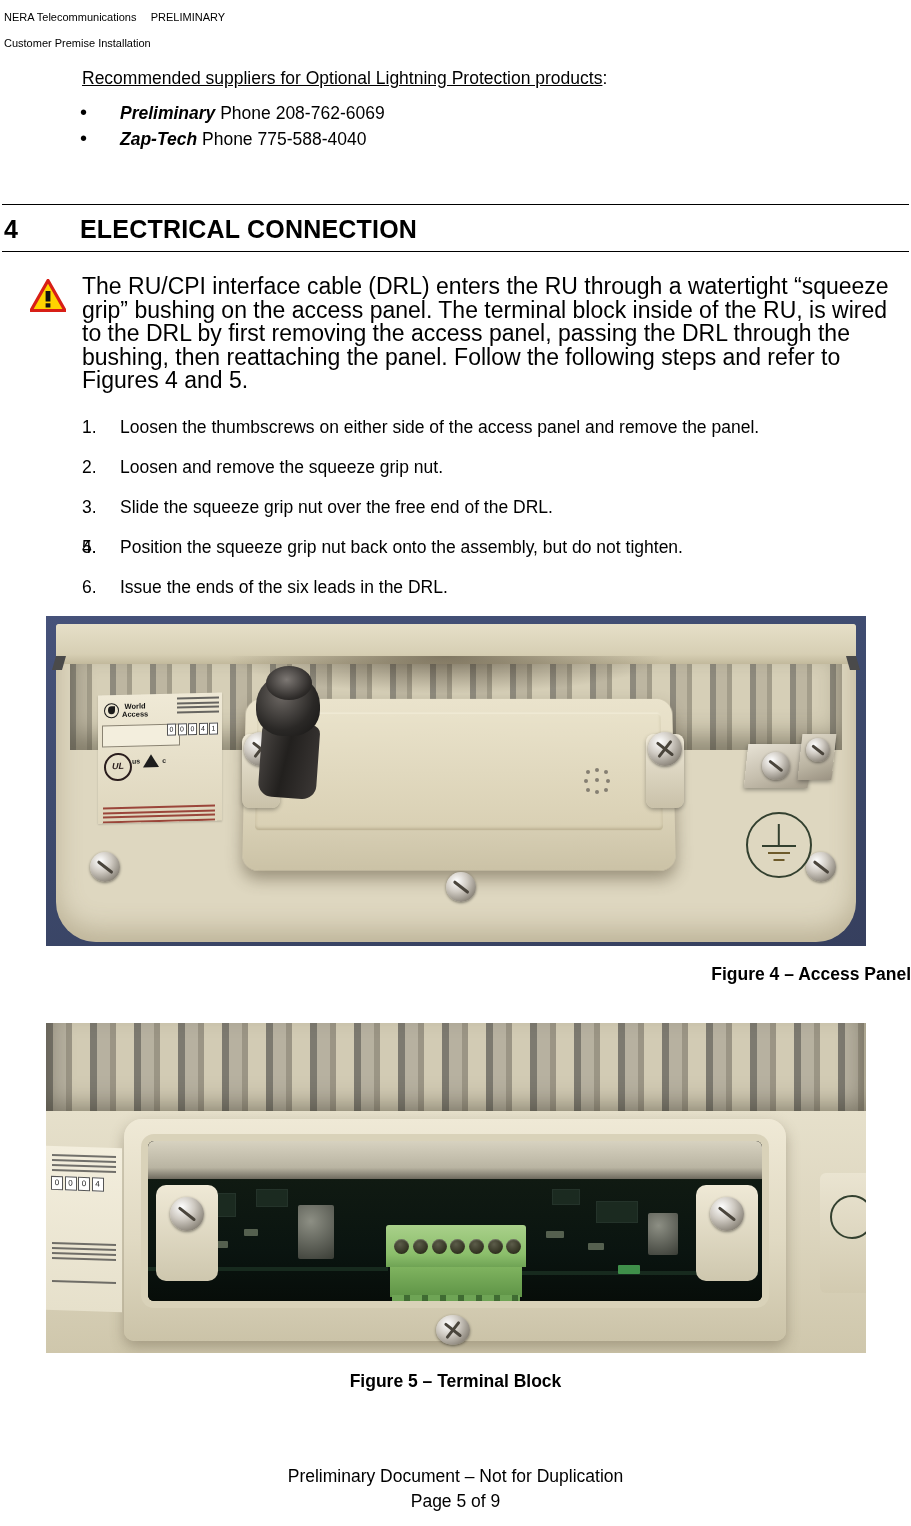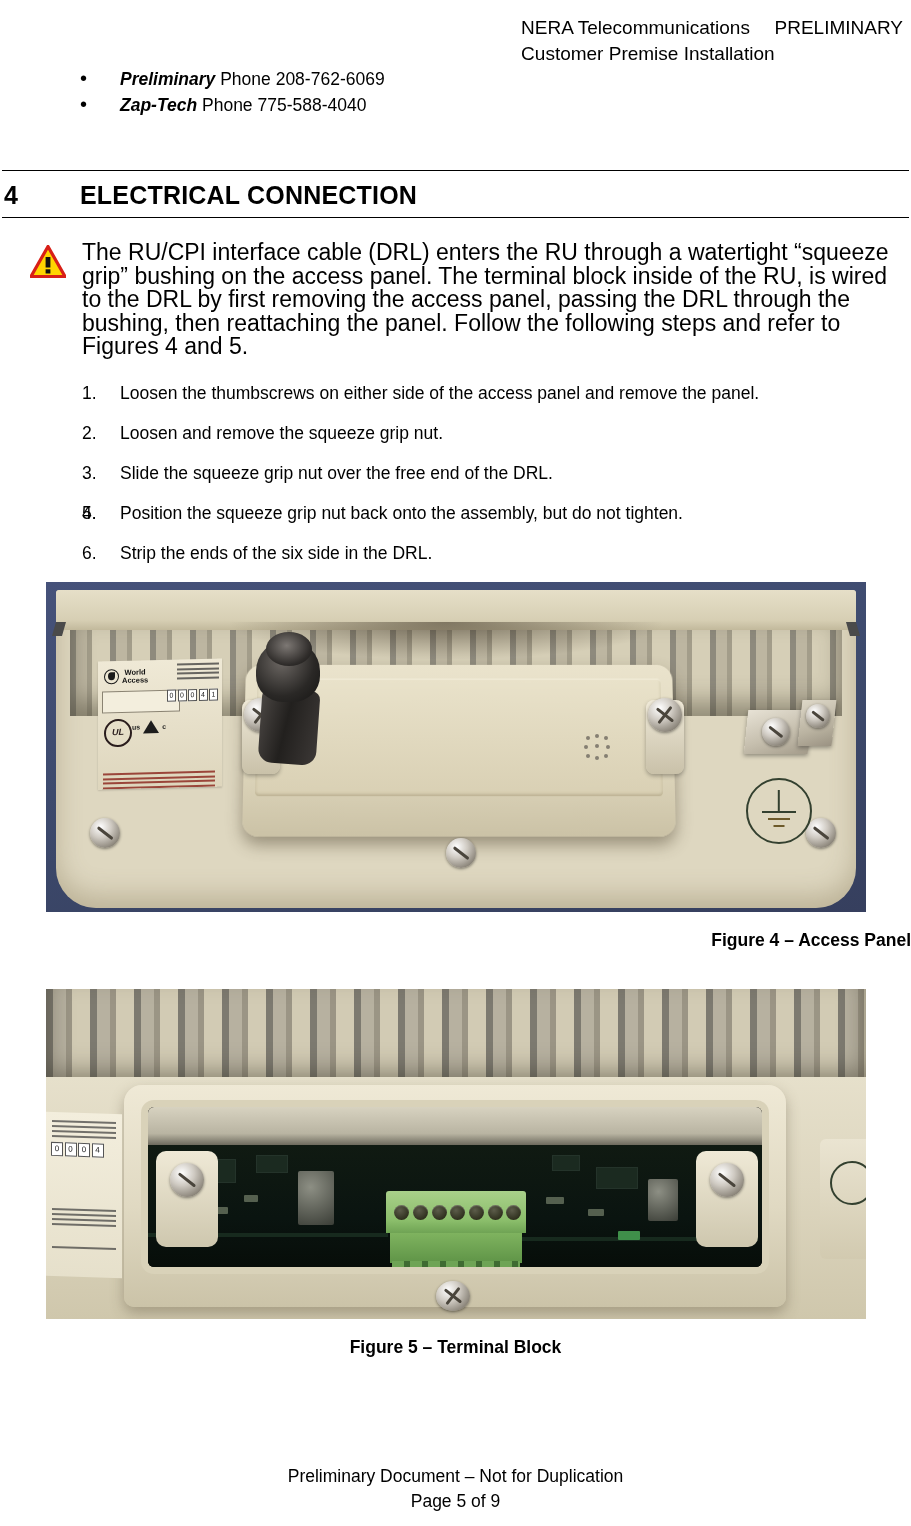--- a/index.html
+++ b/index.html
@@ -24,25 +24,25 @@
   
   .header {
     position: absolute;
     top: 0px;
     left: 0px;
     width: 911px;
     height: 52px;
   }
   .header-row {
     display: flex;
-    justify-content: flex-end;
+    justify-content: flex-start;
     align-items: baseline;
-    font-size: 19px;
+    font-size: 11px;
     line-height: 26px;
-    padding: 15px 8px 0 4px;
+    padding: 4px 8px 0 4px;
   }
   .header-left { text-align: left; }
   .header-right { text-align: right; }
   .hdr-bold { font-weight: normal; }
 
   
   .content {
     position: absolute;
     top: 66px;
     left: 0px;
@@ -591,20 +591,21 @@
         <div>Customer Premise Installation</div>
       </div>
       <div class="header-right">
         <div class="hdr-bold">PRELIMINARY</div>
       </div>
     </div>
   </div>
 
   <div class="content">
 
+    <p class="lead-line"><span class="u">Recommended suppliers for Optional Lightning Protection products</span><span>:</span></p>
 
     <ul class="supplier-list">
       <li>
         <span class="bullet">•</span><span class="vendor">Preliminary</span><span> Phone 208-762-6069</span>
       </li>
       <li>
         <span class="bullet">•</span><span class="vendor">Zap-Tech</span><span> Phone 775-588-4040</span>
       </li>
     </ul>
 
@@ -625,21 +626,21 @@
       </svg>
       <p class="warn-par">The RU/CPI interface cable (DRL) enters the RU through a watertight “squeeze grip” bushing on the access panel.  The terminal block inside of the RU, is wired to the DRL by first removing the access panel, passing the DRL through the bushing, then reattaching the panel.  Follow the following steps and refer to Figures 4 and 5.</p>
     </div>
 
     <ol class="steps">
       <li><span class="num">1.</span><span>Loosen the thumbscrews on either side of the access panel and remove the panel.</span></li>
       <li><span class="num">2.</span><span>Loosen and remove the squeeze grip nut.</span></li>
       <li><span class="num">3.</span><span>Slide the squeeze grip nut over the free end of the DRL.</span></li>
       <li><span class="num">4.</span></li>
       <li><span class="num">5.</span><span>Position the squeeze grip nut back onto the assembly, but do not tighten.</span></li>
-      <li><span class="num">6.</span><span>Strip the ends of the six side in the DRL.</span></li>
+      <li><span class="num">6.</span><span>Issue the ends of the six leads in the DRL.</span></li>
     </ol>
 
     <div class="figure-wrap" style="margin-top:12px;">
       <div class="photo" id="photo-access-panel">
 
         <div class="ap-body"></div>
         <div class="ap-toplip" style="left:10px;top:8px;"></div>
         <div class="ap-fins" style="left:24px;top:48px;"></div>
         <div class="ap-fins-shadow"></div>
 

